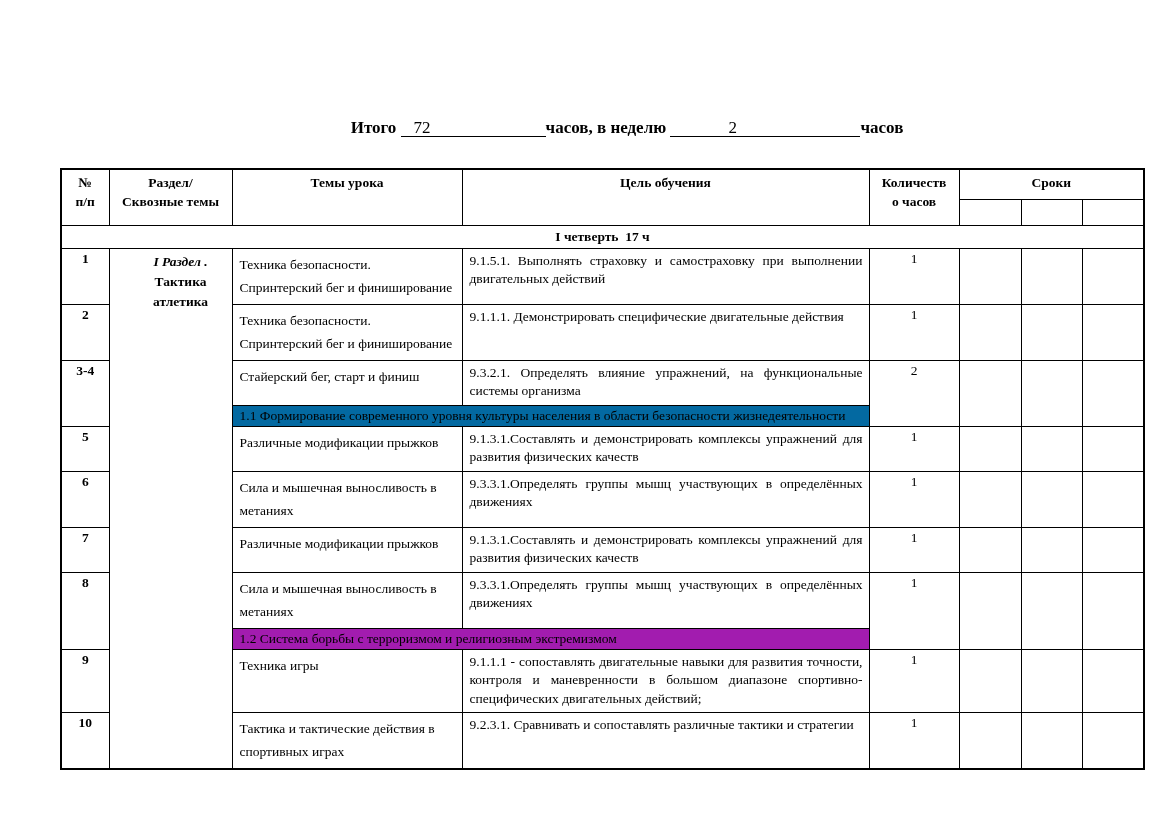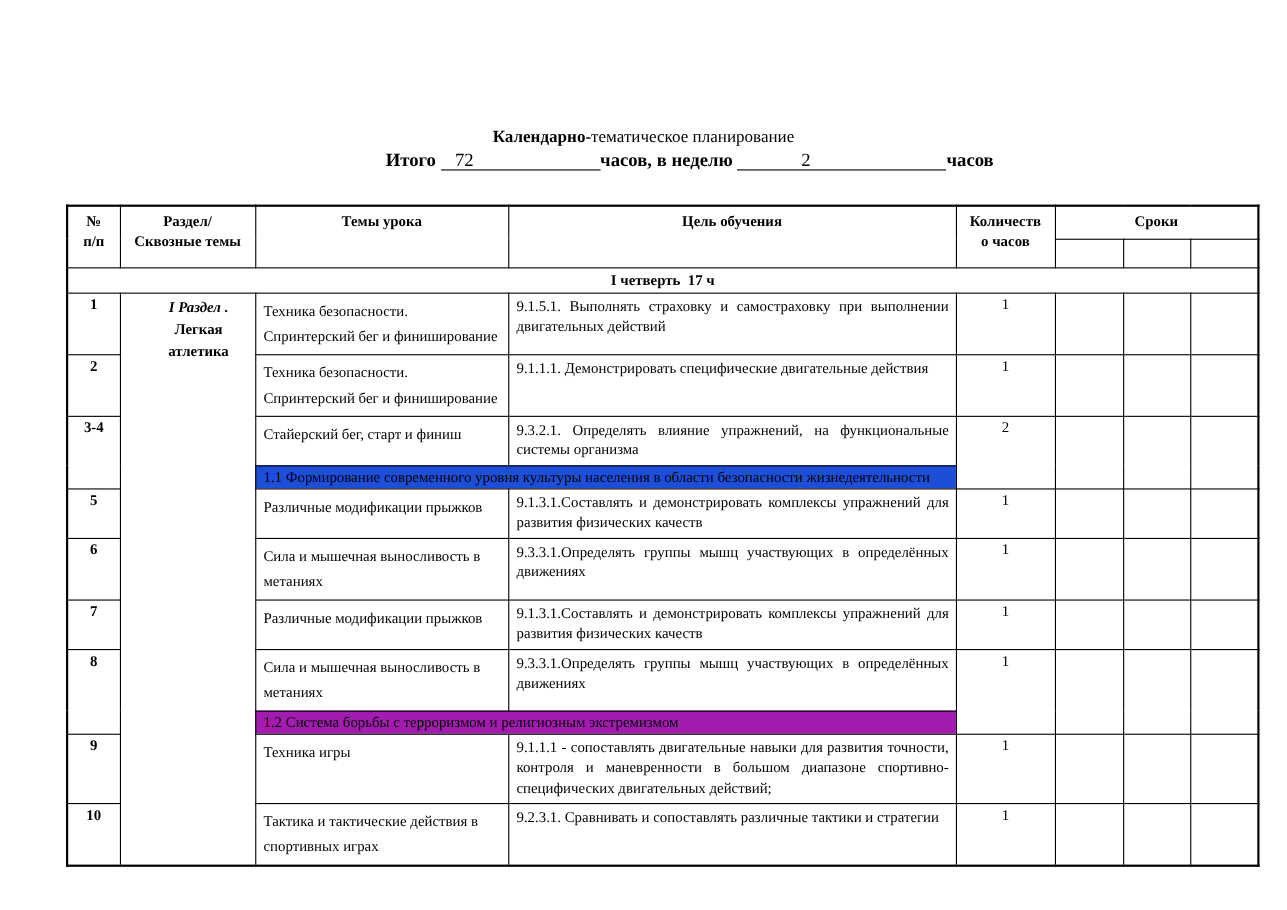--- a/index.html
+++ b/index.html
@@ -55,21 +55,20 @@
   td.c-obj { text-align: justify; line-height: 18.5px; padding: 3px 6px 4px 7px; }
   td.c-hours { text-align: center; padding-top: 2px; }
   td.c-hl { padding: 1px 4px 2px 7px; line-height: 17px; }
 </style>
 </head>
 <body>
 
 <div class="page">
 
   <div class="title-block">
-    <div class="t-line t1"><span class="bold">Календарно-</span><span>тематическое планирование</span></div>
     <div class="t3"><span>Итого</span> <span class="blank blank-1"><span>72</span></span><span>часов, в неделю</span> <span class="blank blank-2"><span>2</span></span><span>часов</span></div>
   </div>
 
   <table class="plan">
     <colgroup>
       <col style="width:48px">
         <col style="width:123px">
         <col style="width:230px">
         <col style="width:407px">
       <col style="width:90px">
@@ -96,21 +95,21 @@
       </tr>
     </thead>
     <tbody id="plan-tbody">
       <tr>
         <td class="quarter" colspan="8">I четверть  17 ч</td>
       </tr>
     <tr>
           <td class="c-num" rowspan="1">1</td>
           <td class="c-section" rowspan="11">
             <div class="sec-line1">I Раздел .</div>
-            <div class="sec-line2" style="white-space: pre-line;">Легкая
+            <div class="sec-line2" style="white-space: pre-line;">Тактика
 атлетика</div>
           </td>
           <td class="c-topic">Техника безопасности.
 Спринтерский бег и финиширование</td>
           <td class="c-obj">9.1.5.1. Выполнять страховку и самостраховку при выполнении двигательных действий</td>
           <td class="c-hours" rowspan="1">1</td>
           <td class="c-date" rowspan="1"></td>
           <td class="c-date" rowspan="1"></td>
           <td class="c-date" rowspan="1"></td>
         </tr>
@@ -127,21 +126,21 @@
         <tr>
           <td class="c-num" rowspan="2">3-4</td>
           <td class="c-topic">Стайерский бег, старт и финиш</td>
           <td class="c-obj">9.3.2.1. Определять влияние упражнений, на функциональные системы организма</td>
           <td class="c-hours" rowspan="2">2</td>
           <td class="c-date" rowspan="2"></td>
           <td class="c-date" rowspan="2"></td>
           <td class="c-date" rowspan="2"></td>
         </tr>
         <tr>
-          <td class="c-hl" colspan="2" style="background-color: #1d4ed8;">1.1 Формирование современного уровня культуры населения в области безопасности жизнедеятельности</td>
+          <td class="c-hl" colspan="2" style="background-color: #0369a1;">1.1 Формирование современного уровня культуры населения в области безопасности жизнедеятельности</td>
         </tr>
         <tr>
           <td class="c-num" rowspan="1">5</td>
           <td class="c-topic">Различные модификации прыжков</td>
           <td class="c-obj">9.1.3.1.Составлять и демонстрировать комплексы упражнений для развития физических качеств</td>
           <td class="c-hours" rowspan="1">1</td>
           <td class="c-date" rowspan="1"></td>
           <td class="c-date" rowspan="1"></td>
           <td class="c-date" rowspan="1"></td>
         </tr>

